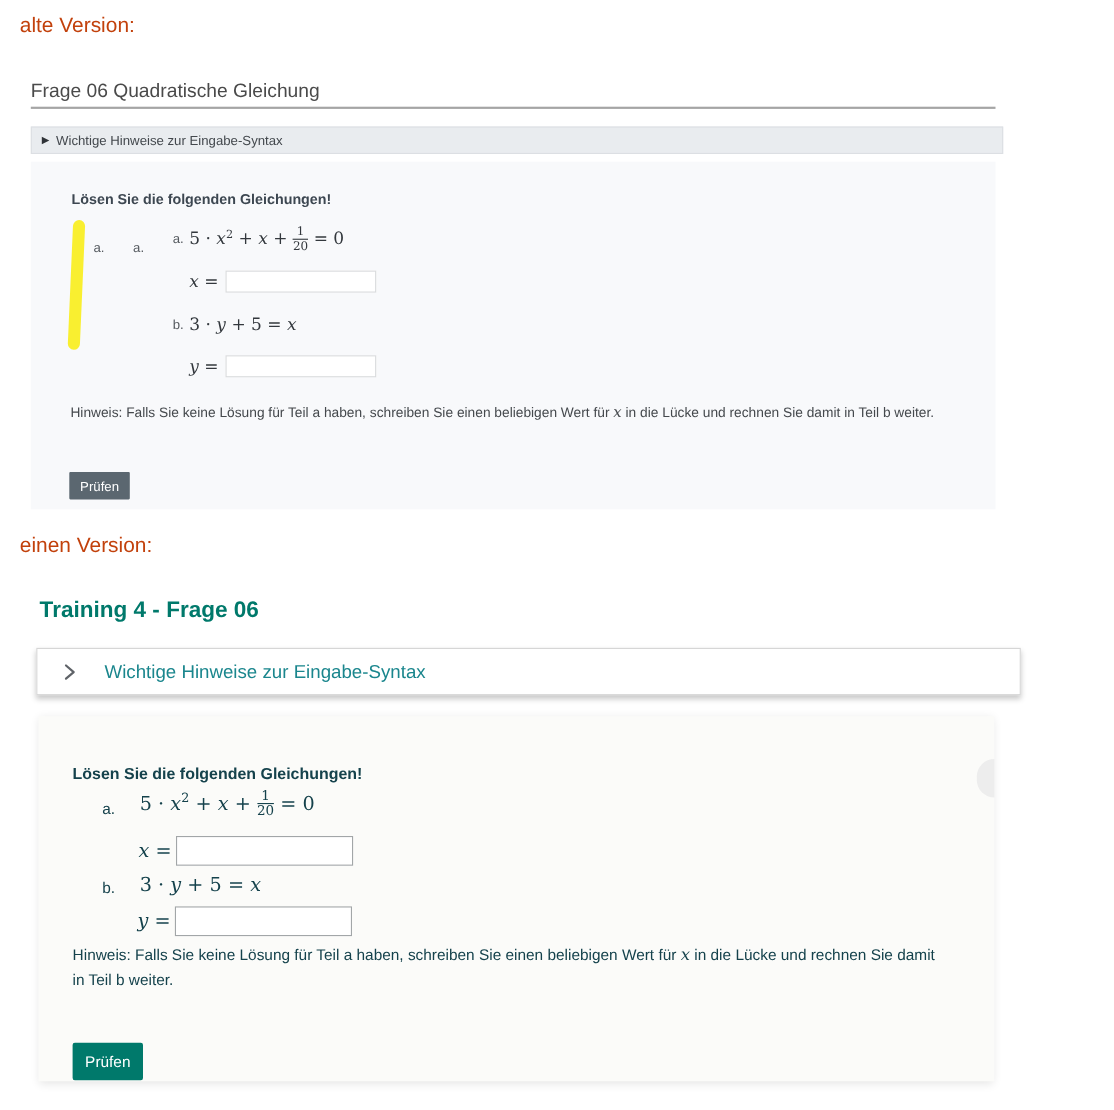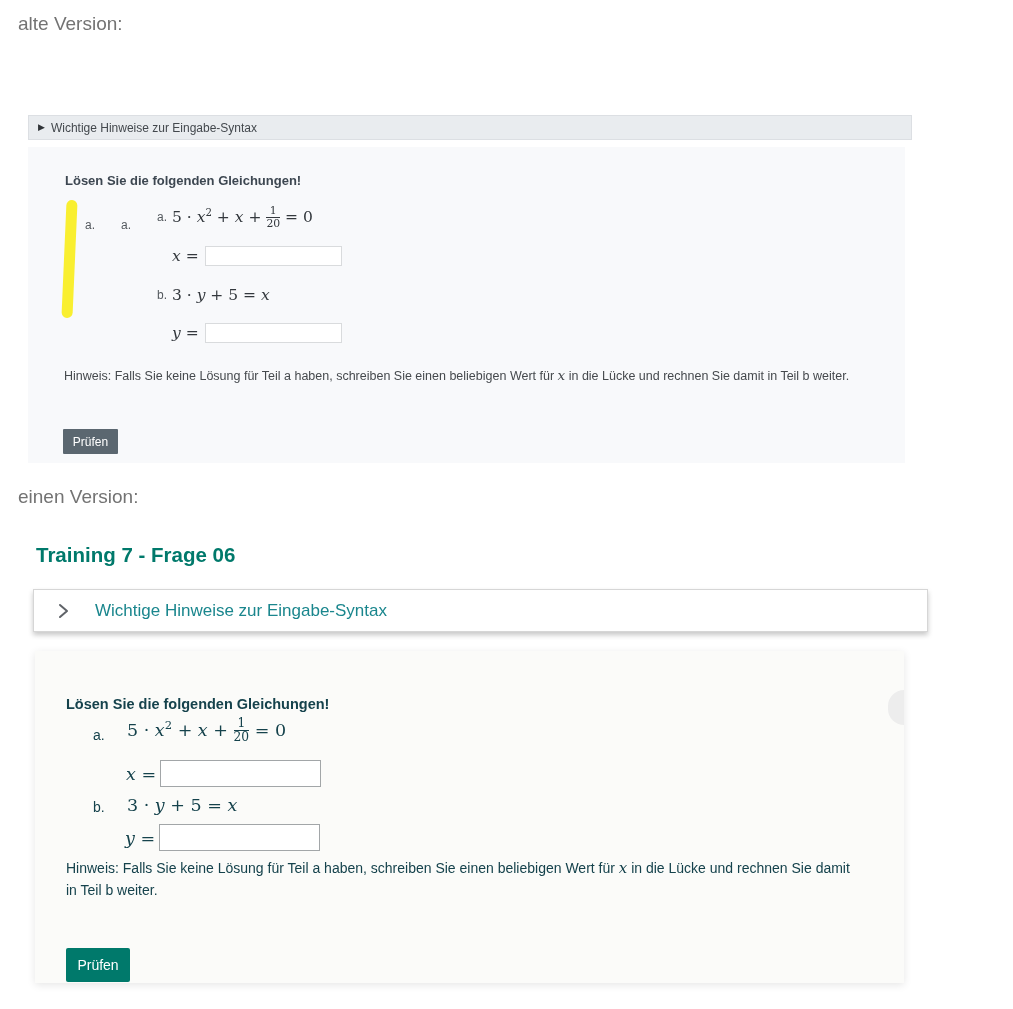--- a/index.html
+++ b/index.html
@@ -1,19 +1,19 @@
 <!DOCTYPE html>
 <html><head>
 <meta charset="utf-8">
 <style>
   html,body{margin:0;padding:0;background:#ffffff;}
   .page{position:relative;width:1013px;height:1009px;background:#ffffff;overflow:hidden;
         font-family:"Liberation Sans",sans-serif;}
 
-  .version-label{position:absolute;left:18px;font-size:19px;color:#737373;}
+  .version-label{position:absolute;left:18px;font-size:19px;color:#c2410c;}
 
   
   .old-title{position:absolute;left:28px;top:72px;width:877px;font-size:17.5px;color:#4a4a4a;
              padding-bottom:4px;border-bottom:2px solid #a5a5a5;}
   .old-toggle{position:absolute;left:28px;top:115px;width:873px;height:23px;background:#e9ecef;
               border:1px solid #dcdfe3;display:flex;align-items:center;padding-left:9px;gap:6px;
               font-size:12px;color:#43484d;cursor:pointer;}
   .tri-icon{font-size:9px;color:#2f3337;line-height:1;}
   .old-panel{position:absolute;left:28px;top:147px;width:877px;height:316px;background:#f8f9fb;}
   .old-prompt{position:absolute;left:37px;top:26px;font-size:13px;font-weight:bold;color:#3d4751;}
@@ -62,20 +62,21 @@
              color:#ffffff;border:none;font-size:14px;font-family:"Liberation Sans",sans-serif;
              cursor:pointer;border-radius:2px;}
 </style>
 </head>
 <body>
 
 <div class="page">
 
   <div class="version-label" style="top:13px">alte Version:</div>
 
+  <div class="old-title">Frage 06 Quadratische Gleichung</div>
 
   <div class="old-toggle">
     <span class="tri-icon">▶</span>
     <span>Wichtige Hinweise zur Eingabe-Syntax</span>
   </div>
 
   <div class="old-panel">
     <div class="old-prompt">Lösen Sie die folgenden Gleichungen!</div>
 
     <div class="hl-mark"></div>
@@ -103,21 +104,21 @@
       <input class="old-input" type="text" value="" style="">
     </div>
 
     <div class="old-hint"><span>Hinweis: Falls Sie keine Lösung für Teil a haben, schreiben Sie einen beliebigen Wert für </span><span class="mi" style="font-size:13.5px">x</span><span> in die Lücke und rechnen Sie damit in Teil b weiter.</span></div>
 
     <button class="old-check">Prüfen</button>
   </div>
 
   <div class="version-label" style="top:486px">einen Version:</div>
 
-  <div class="new-title">Training 7 - Frage 06</div>
+  <div class="new-title">Training 4 - Frage 06</div>
 
   <div class="new-toggle">
     <svg class="chev" viewBox="0 0 18 18">
       <polyline points="6,3 13,9 6,15" fill="none" stroke="#5f6368" stroke-width="2" stroke-linecap="round" stroke-linejoin="round"></polyline>
     </svg>
     <span class="new-toggle-label">Wichtige Hinweise zur Eingabe-Syntax</span>
   </div>
 
   <div class="new-panel">
     <div class="drawer-handle"></div>

